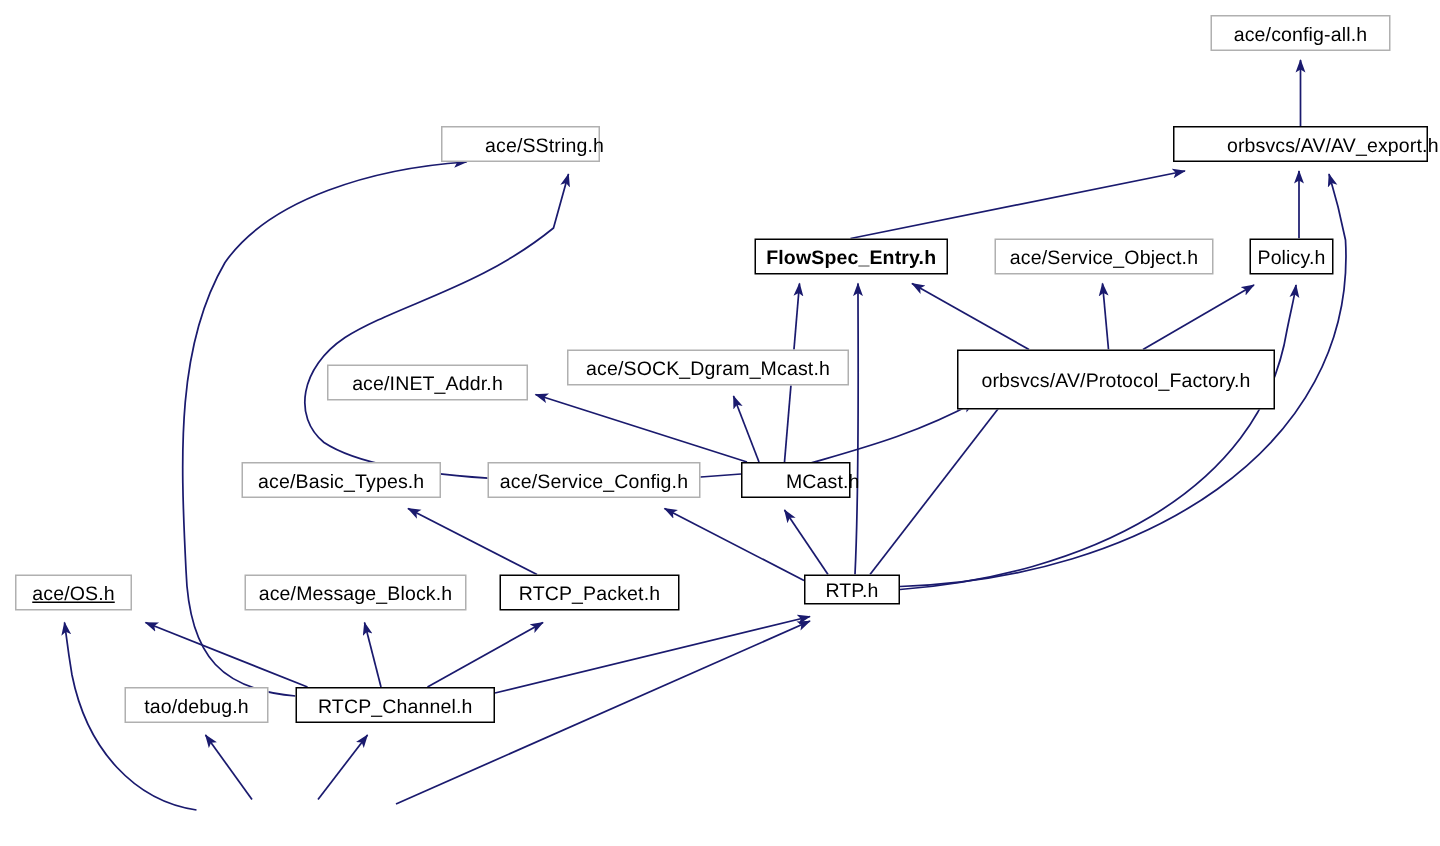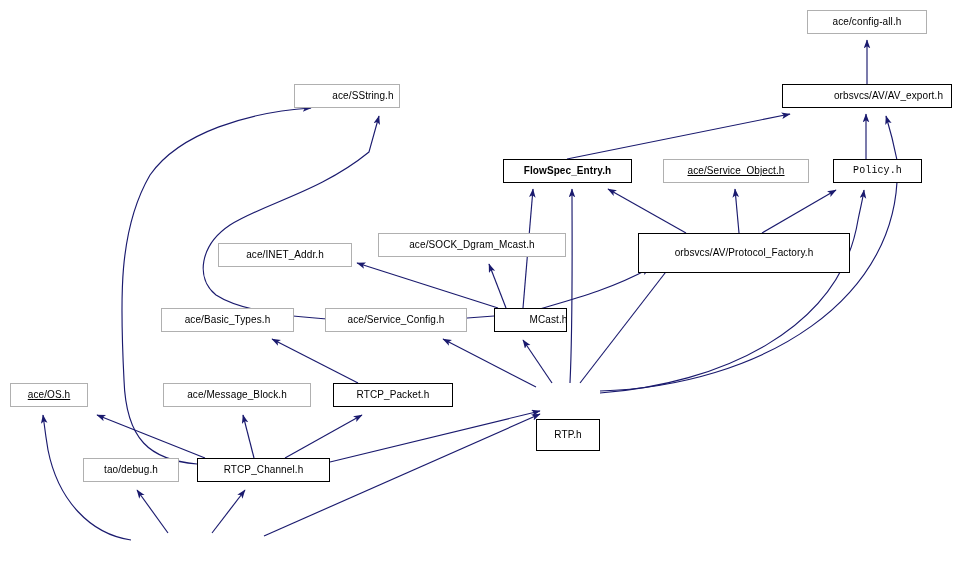--- a/index.html
+++ b/index.html
@@ -25,21 +25,21 @@
     height: 564px;
   }
   .node {
     position: absolute;
     box-sizing: border-box;
     display: flex;
     align-items: center;
     justify-content: center;
     background: #ffffff;
     border: 1px solid #b0b0b0;
-    font-size: 10px;
+    font-size: 13px;
     line-height: 1;
     color: #000000;
     white-space: nowrap;
     letter-spacing: 0.1px;
     z-index: 5;
   }
   .node.black {
     border: 1px solid #000000;
   }
   .node.root {
@@ -120,24 +120,24 @@
     </div>
     <div class="node" style="left: 294px; top: 84px; width: 106px; height: 24px; padding-left: 32px;">
       <span>ace/SString.h</span>
     </div>
     <div class="node black" style="left: 782px; top: 84px; width: 170px; height: 24px; padding-left: 43px;">
       <span>orbsvcs/AV/AV_export.h</span>
     </div>
     <div class="node black" style="left: 503px; top: 159px; width: 129px; height: 24px; font-weight: bold;">
       <span>FlowSpec_Entry.h</span>
     </div>
-    <div class="node" style="left: 663px; top: 159px; width: 146px; height: 24px; text-decoration: underline;">
+    <div class="node" style="left: 663px; top: 159px; width: 146px; height: 24px;">
       <span>ace/Service_Object.h</span>
     </div>
-    <div class="node black" style="left: 833px; top: 159px; width: 89px; height: 24px; font-family: Liberation Mono, monospace;">
+    <div class="node black" style="left: 833px; top: 159px; width: 56px; height: 24px;">
       <span>Policy.h</span>
     </div>
     <div class="node" style="left: 218px; top: 243px; width: 134px; height: 24px;">
       <span>ace/INET_Addr.h</span>
     </div>
     <div class="node" style="left: 378px; top: 233px; width: 188px; height: 24px;">
       <span>ace/SOCK_Dgram_Mcast.h</span>
     </div>
     <div class="node black" style="left: 638px; top: 233px; width: 212px; height: 40px;">
       <span>orbsvcs/AV/Protocol_Factory.h</span>
@@ -153,21 +153,21 @@
     </div>
     <div class="node" style="left: 10px; top: 383px; width: 78px; height: 24px; text-decoration: underline;">
       <span>ace/OS.h</span>
     </div>
     <div class="node" style="left: 163px; top: 383px; width: 148px; height: 24px;">
       <span>ace/Message_Block.h</span>
     </div>
     <div class="node black" style="left: 333px; top: 383px; width: 120px; height: 24px;">
       <span>RTCP_Packet.h</span>
     </div>
-    <div class="node black" style="left: 536px; top: 383px; width: 64px; height: 32px; margin-top: 36px;">
+    <div class="node black" style="left: 536px; top: 383px; width: 64px; height: 20px;">
       <span>RTP.h</span>
     </div>
     <div class="node" style="left: 83px; top: 458px; width: 96px; height: 24px;">
       <span>tao/debug.h</span>
     </div>
     <div class="node black" style="left: 197px; top: 458px; width: 133px; height: 24px;">
       <span>RTCP_Channel.h</span>
     </div>
   </div>
 

